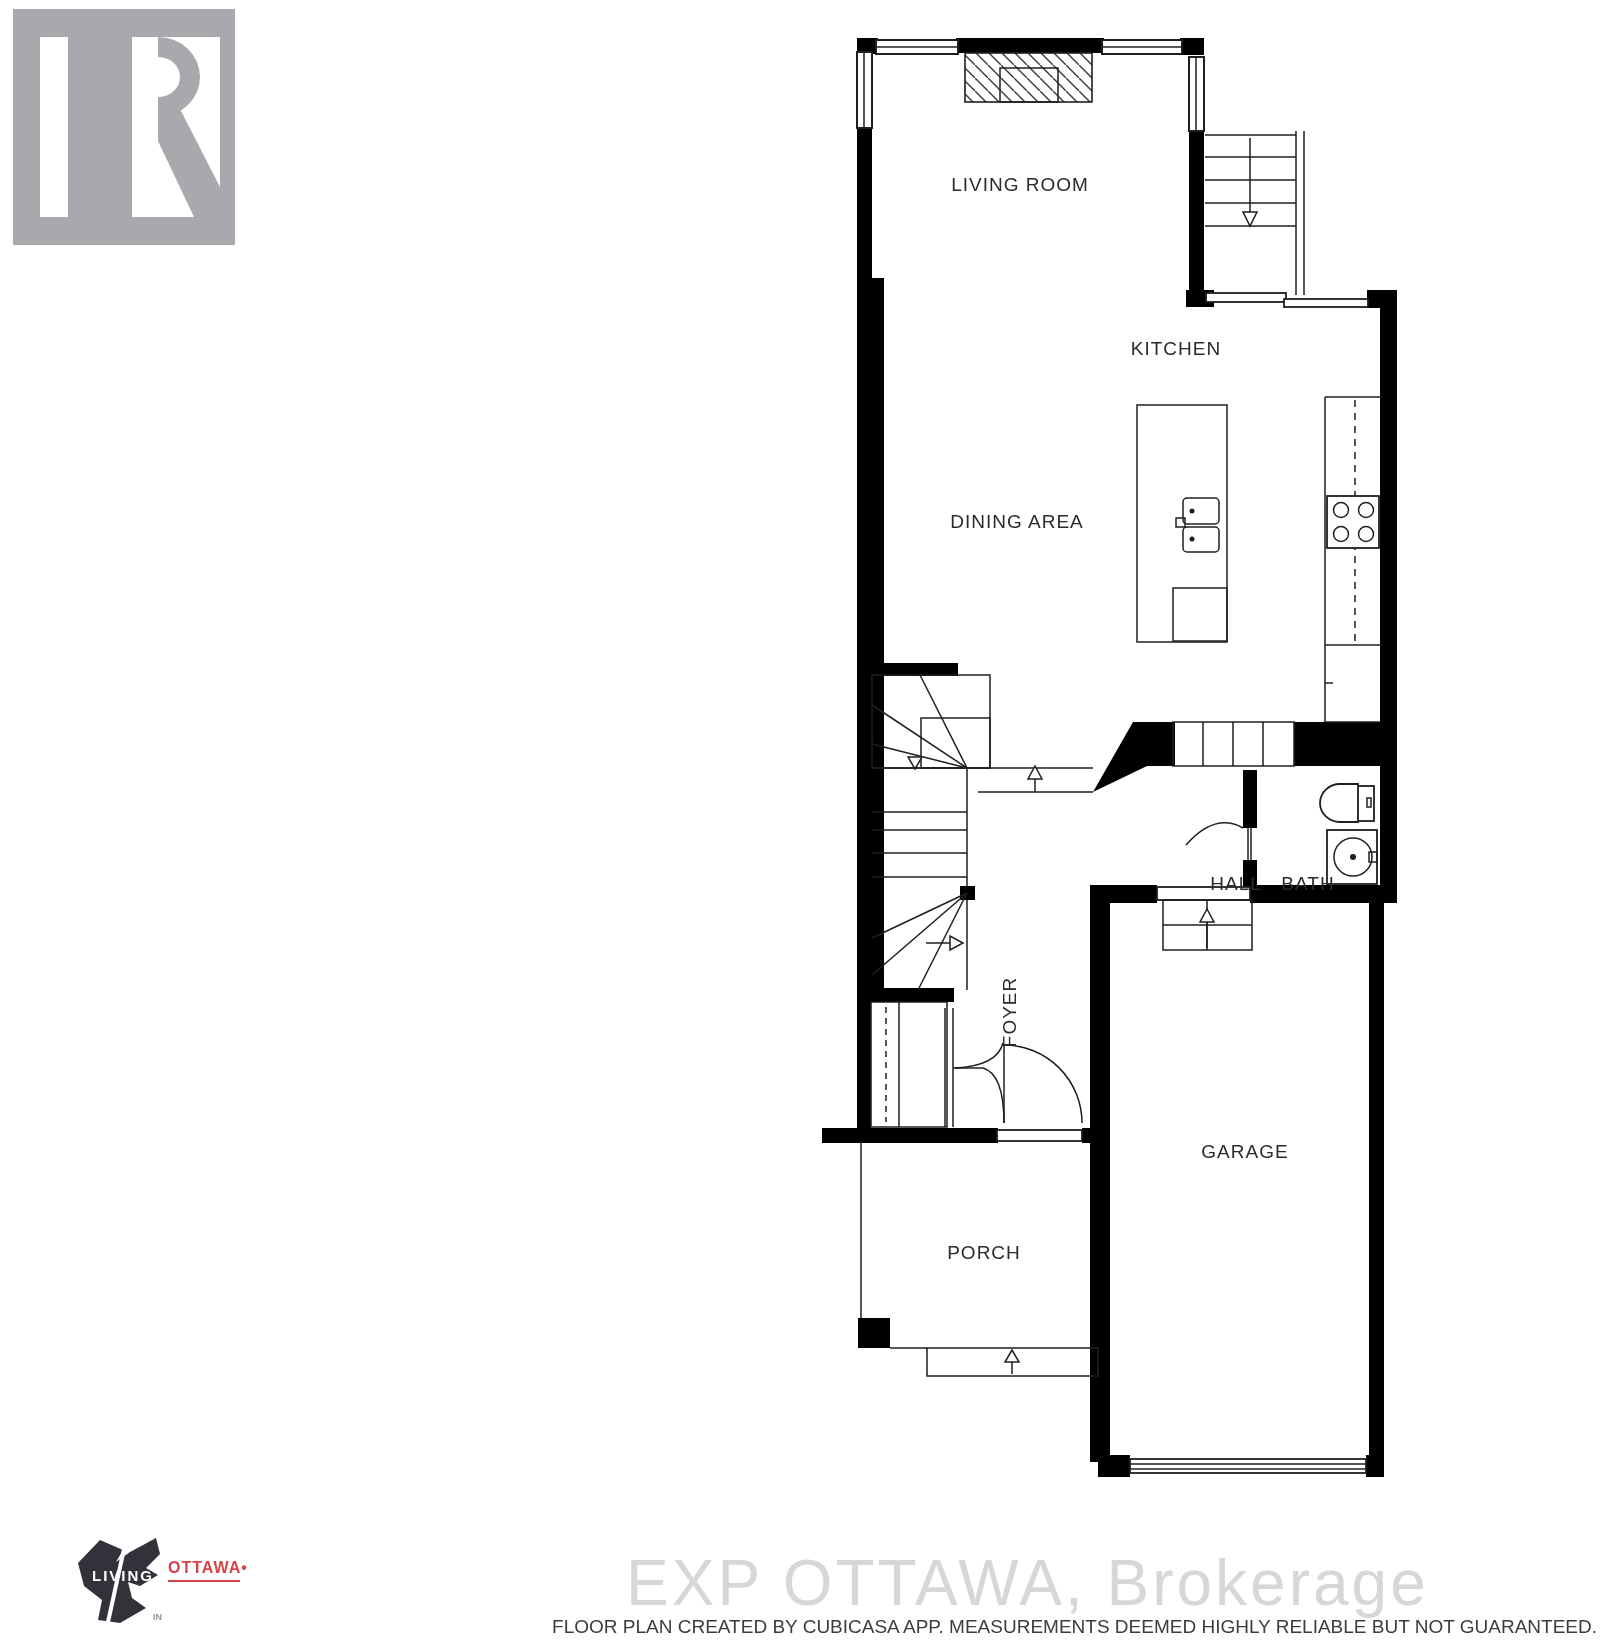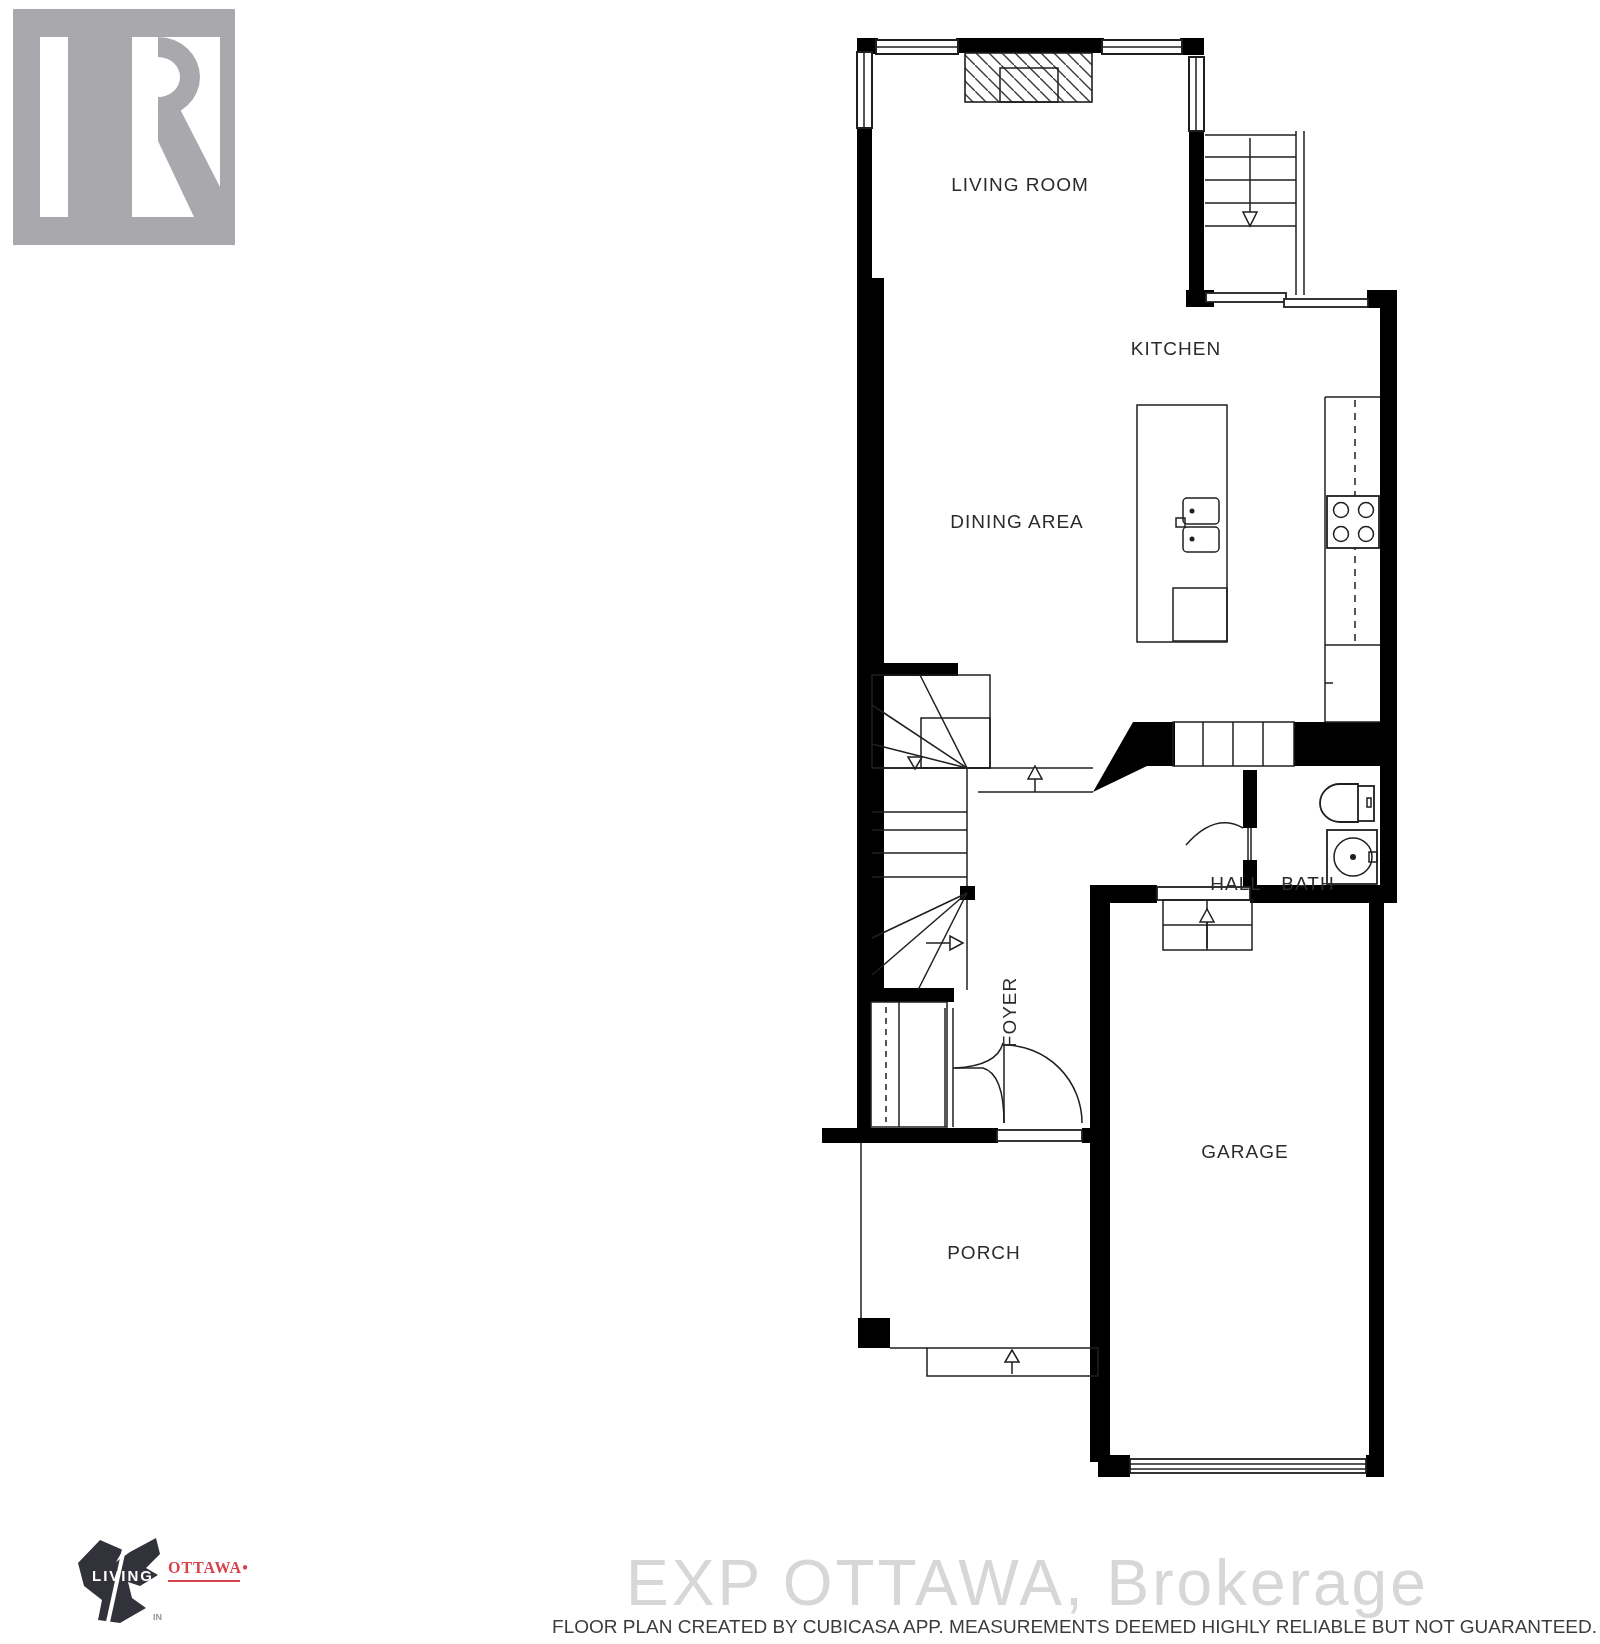--- a/index.html
+++ b/index.html
@@ -35,21 +35,21 @@
   .realtor{position:absolute;left:13px;top:9px;width:230px;}
   .realtor-word{
     margin-top:8px;font-size:34px;letter-spacing:6px;
     color:var(--realtor-gray,#a9a9ad);line-height:1;
   }
   .realtor-word sup{font-size:14px;letter-spacing:0;}
   .ottawa{position:absolute;left:68px;top:1528px;width:190px;height:110px;}
   .ottawa .txt{position:absolute;white-space:nowrap;}
   .ottawa .w1{left:24px;top:32px;color:#fff;font-weight:bold;font-size:15px;letter-spacing:2px;margin-top:7px;}
   .ottawa .w2{left:85px;top:36px;color:#8f97a3;font-size:9px;font-weight:bold;margin-top:48px;}
-  .ottawa .w3{left:100px;top:31px;color:var(--ottawa-red,#d6444a);font-weight:bold;font-size:16px;letter-spacing:1px;font-family:Liberation Serif, serif;}
+  .ottawa .w3{left:100px;top:31px;color:var(--ottawa-red,#d6444a);font-weight:bold;font-size:16px;letter-spacing:1px;}
   .ottawa .rule{position:absolute;left:100px;top:52px;width:72px;height:2px;background:var(--ottawa-red,#d6444a);}
 </style>
 </head>
 <body>
 
 <div class="realtor">
   <svg width="222" height="236" viewBox="0 0 222 236">
     <rect x="0" y="0" width="222" height="236" fill="var(--realtor-gray,#a9a9ad)"></rect>
     <rect x="27" y="28" width="28" height="180" fill="#fff"></rect>
     <rect x="119" y="28" width="88" height="180" fill="#fff"></rect>

